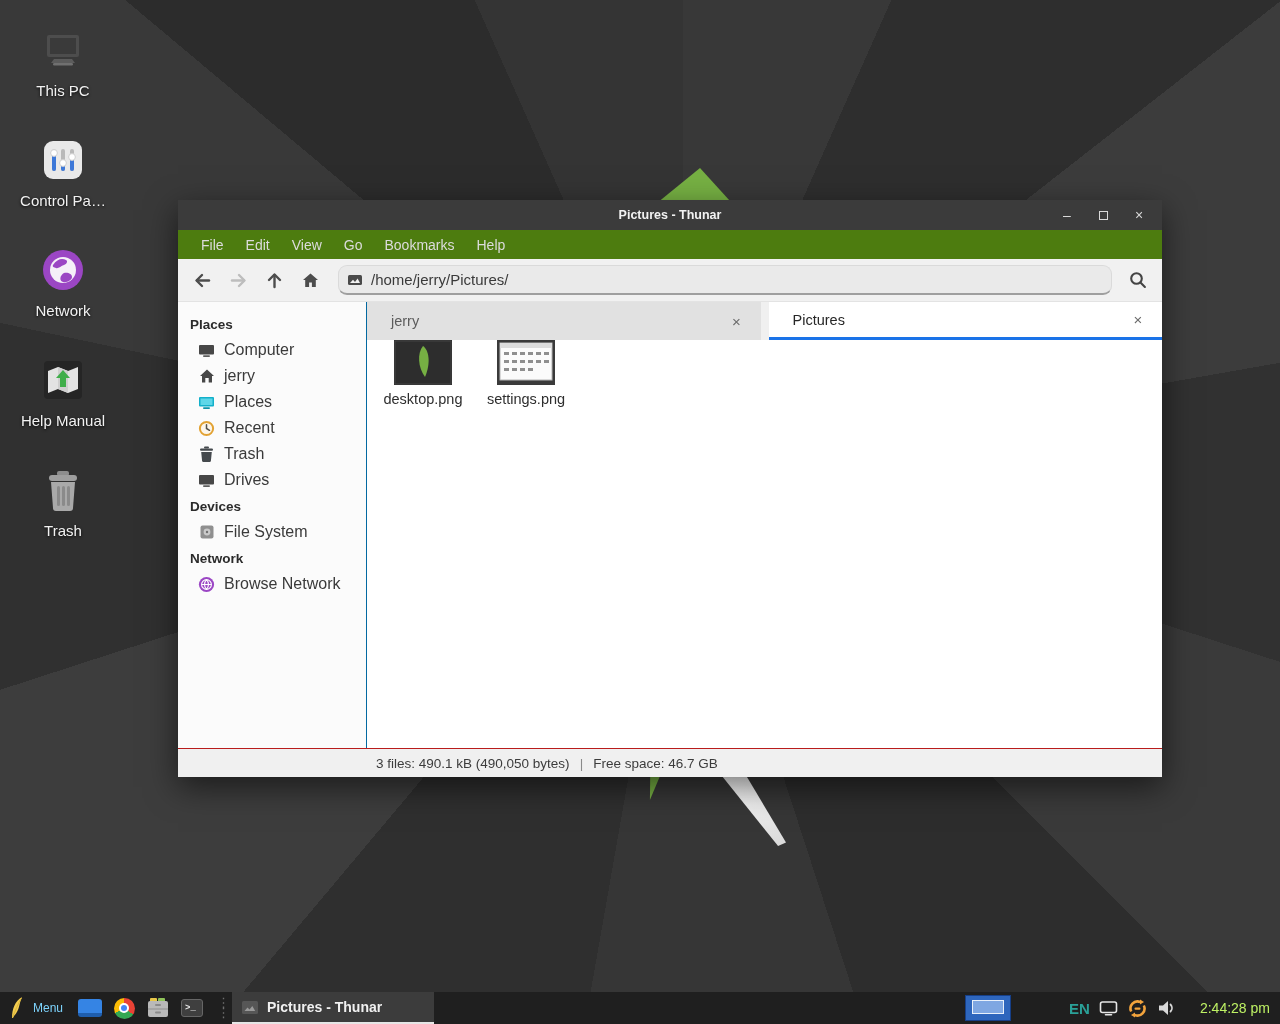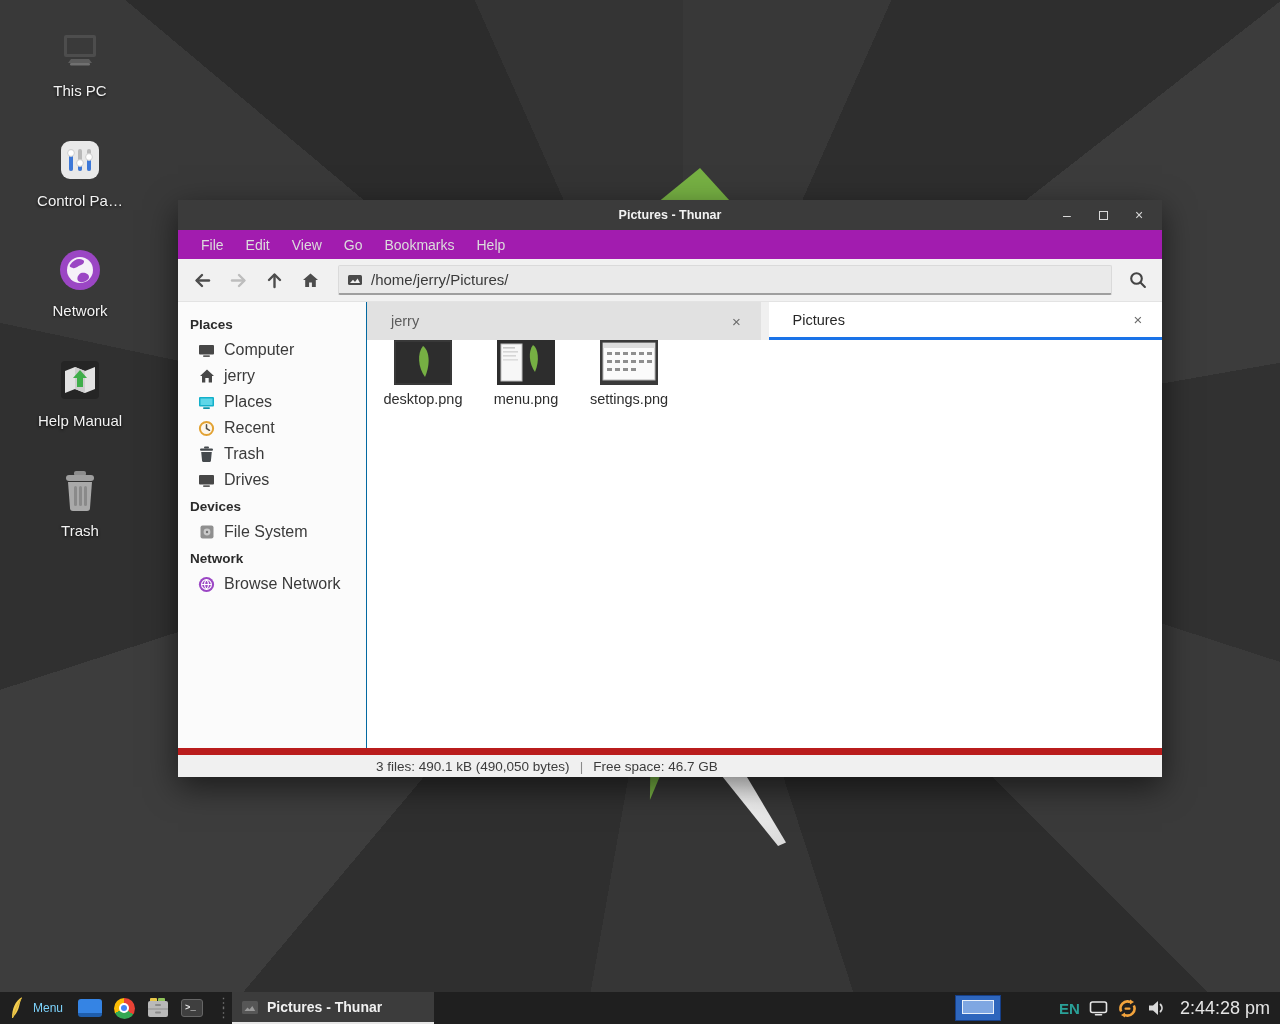--- a/index.html
+++ b/index.html
@@ -17,42 +17,42 @@
   }
   .feather-top { position:absolute; left:655px; top:168px; width:75px; height:33px;
     background:#76b043; clip-path:polygon(6% 100%, 60% 0, 100% 100%); }
   .feather-stem { position:absolute; left:646px; top:776px; width:14px; height:24px;
     background:#76b043; clip-path:polygon(30% 0, 100% 0, 28% 100%); }
   .feather-quill { position:absolute; left:720px; top:776px; width:66px; height:70px;
     background:linear-gradient(160deg,#ffffff,#d9d9d9);
     clip-path:polygon(3% 0, 40% 0, 100% 95%, 88% 100%); }
 
   
-  .dicons { position:absolute; left:20px; top:20px; width:120px; }
+  .dicons { position:absolute; left:3px; top:20px; width:120px; }
   .dicon { width:120px; height:110px; display:flex; flex-direction:column; align-items:center; cursor:default; }
   .dicon-art { width:46px; height:46px; margin-top:7px; display:flex; align-items:center; justify-content:center; }
   .dicon-label { margin-top:9px; font-size:15px; color:#f2f2f2; text-shadow:0 1px 3px rgba(0,0,0,.9); white-space:nowrap; }
 
   
   .window { position:absolute; left:178px; top:200px; width:984px; height:577px;
     display:flex; flex-direction:column; box-shadow:0 10px 30px rgba(0,0,0,.55); }
   .titlebar { height:30px; background:#3b3b3b; display:flex; align-items:center; position:relative; flex:0 0 30px; }
   .title { position:absolute; left:0; right:0; text-align:center; font-size:12.5px; font-weight:bold; color:#f2f2f2; }
   .win-controls { margin-left:auto; display:flex; align-items:center; gap:14px; padding-right:12px; z-index:2; }
   .win-btn { width:22px; height:22px; display:flex; align-items:center; justify-content:center;
     color:#d9d9d9; font-size:14px; line-height:1; }
   .maxi-square { width:9px; height:9px; border:1.5px solid #d9d9d9; display:inline-block; }
-  .menubar { height:29px; background:#a21caf; display:flex; align-items:center; padding-left:12px; flex:0 0 29px; }
+  .menubar { height:29px; background:#4d7c0f; display:flex; align-items:center; padding-left:12px; flex:0 0 29px; }
   .menu-item { color:#dcdcdc; font-size:14px; padding:0 11px; height:29px; display:flex; align-items:center; }
 
   .toolbar { height:43px; background:#f1f1f1; display:flex; align-items:center; padding:0 6px; flex:0 0 43px; border-bottom:1px solid #e3e3e3; }
   .nav-btn { width:36px; height:34px; display:flex; align-items:center; justify-content:center; color:#4d4d4d; }
   .nav-btn.disabled { color:#bdbdbd; }
   .pathbar { flex:1; height:30px; margin:0 8px 0 10px; background:#eaeaea; border:1px solid #dadada;
-    border-bottom:2px solid #9f9f9f; border-radius:2px; display:flex; align-items:center; padding:0 8px; gap:8px; }
+    border-bottom:2px solid #9f9f9f; border-radius:9px; display:flex; align-items:center; padding:0 8px; gap:8px; }
   .pathbar-text { font-size:15px; color:#3a3a3a; }
   .search-btn { width:36px; height:34px; display:flex; align-items:center; justify-content:center; color:#444; }
 
   .body-row { flex:1; display:flex; min-height:0; }
   .sidebar { width:189px; background:#fbfbfb; border-right:1px solid #0369a1; padding:9px 0 0 12px; overflow:hidden; }
   .side-header { font-size:13.5px; font-weight:bold; color:#2b2b2b; margin:6px 0 5px 0; }
   .side-item { display:flex; align-items:center; gap:9px; height:26px; padding-left:8px; color:#3a3a3a; font-size:16px; cursor:default; }
   .side-icon { width:17px; height:17px; display:flex; align-items:center; justify-content:center; flex:0 0 17px; }
 
   .main-col { flex:1; display:flex; flex-direction:column; min-width:0; }
@@ -60,41 +60,41 @@
   .tab { flex:1; display:flex; align-items:center; padding:0 14px 0 24px; font-size:14.5px; position:relative; }
   .tab.inactive { background:#e1e1e1; color:#5c5c5c; }
   .tab.active { background:#ffffff; color:#262626; border-bottom:3px solid #1a73e8; }
   .tab-close { margin-left:auto; color:#6b6b6b; font-size:15px; width:20px; text-align:center; }
 
   .filearea { flex:1; background:#fff; display:flex; align-items:flex-start; padding:0 0 0 6px; gap:3px; }
   .file-item { width:100px; display:flex; flex-direction:column; align-items:center; cursor:default; }
   .file-label { margin-top:6px; font-size:14.5px; color:#2e2e2e; }
   .thumb { display:block; }
 
-  .statusbar { height:29px; background:#f0f0f0; border-top:7px solid #b91c1c; display:flex; align-items:center;
+  .statusbar { height:29px; background:#f0f0f0; border-top:1px solid #b91c1c; display:flex; align-items:center;
     padding-left:198px; gap:10px; font-size:13.5px; color:#3c3c3c; flex:0 0 29px; }
   .status-sep { color:#8a8a8a; }
 
   
   .taskbar { position:absolute; left:0; bottom:0; width:1280px; height:32px; background:#1f1f1f;
     display:flex; align-items:center; z-index:50; }
   .tb-left { display:flex; align-items:center; gap:0; height:32px; }
   .tb-menu { display:flex; align-items:center; gap:9px; padding:0 10px 0 8px; height:32px; }
   .tb-menu-label { color:#7dd3fc; font-size:12px; }
   .tb-launcher { width:34px; height:32px; display:flex; align-items:center; justify-content:center; }
   .tb-sep { color:#6e6e6e; font-size:13px; letter-spacing:-2px; padding:0 4px 0 8px; line-height:10px; }
   .tb-task { height:32px; width:202px; background:#3c3c3c; display:flex; align-items:center; gap:9px;
     padding:0 10px; border-bottom:2px solid #e6e6e6; }
   .tb-task-label { color:#f0f0f0; font-size:14px; font-weight:bold; white-space:nowrap; overflow:hidden; }
   .tb-right { margin-left:auto; display:flex; align-items:center; height:32px; }
   .pager { width:46px; height:26px; background:#2e66bd; border:1px solid #163f88; padding:4px 0 0 6px; margin-right:58px; }
   .pager-win { width:32px; height:14px; background:#7fa7e2; border:1px solid #e9f1fb; }
   .tray { display:flex; align-items:center; gap:9px; padding-right:10px; }
   .tray-kbd { color:#2aa198; font-size:15px; font-weight:bold; }
-  .tray-clock { color:#e5e5e5; font-size:18px; padding-left:4px; }
+  .tray-clock { color:#bef264; font-size:14px; padding-left:4px;margin-left:10px; }
 
   .chrome-icon { width:21px; height:21px; border-radius:50%;
     background:conic-gradient(from 125deg,#34a853 0 120deg,#fbbc05 120deg 235deg,#e94235 235deg 360deg);
     display:flex; align-items:center; justify-content:center; }
   .chrome-core { width:10px; height:10px; border-radius:50%; background:#fff; display:flex; align-items:center; justify-content:center; }
   .chrome-dot { width:6.5px; height:6.5px; border-radius:50%; background:#4285f4; }
   .showdesk-icon { width:24px; height:18px; background:#3584e4; border-radius:3px; border-bottom:4px solid #1f5ead; }
   .term-icon { width:22px; height:18px; background:#3f3f3f; border:1px solid #666; border-radius:3px;
     color:#e8e8e8; font-size:9px; font-weight:bold; display:flex; align-items:center; padding-left:3px;
     font-family:"Liberation Mono", monospace; }
@@ -336,32 +336,20 @@
         </div>
 
         <div class="filearea">
           <div class="file-item">
             <svg class="thumb" width="58" height="45" viewBox="0 0 58 45">
                 <rect width="58" height="45" fill="#2d2d2d"></rect>
                 <rect x="1" y="1" width="56" height="43" fill="none" stroke="#454545"></rect>
                 <path d="M29 6c6 4 8 17 2 31-7-9-8-24-2-31z" fill="#76b043"></path>
               </svg>
             <div class="file-label">desktop.png</div>
-          </div>
-          <div class="file-item">
-            <svg class="thumb" width="58" height="45" viewBox="0 0 58 45">
-                <rect width="58" height="45" fill="#2d2d2d"></rect>
-                <path d="M36 5c5 3 7 15 2 27-6-8-7-21-2-27z" fill="#76b043"></path>
-                <rect x="4" y="4" width="21" height="37" fill="#f7f7f7" stroke="#bfbfbf"></rect>
-                <rect x="6" y="7" width="12" height="1.6" fill="#c9c9c9"></rect>
-                <rect x="6" y="11" width="15" height="1.6" fill="#d6d6d6"></rect>
-                <rect x="6" y="15" width="13" height="1.6" fill="#d6d6d6"></rect>
-                <rect x="6" y="19" width="15" height="1.6" fill="#dddddd"></rect>
-              </svg>
-            <div class="file-label">menu.png</div>
           </div>
           <div class="file-item">
             <svg class="thumb" width="58" height="45" viewBox="0 0 58 45">
                 <rect width="58" height="45" fill="#3a3a3a"></rect>
                 <rect x="3" y="3" width="52" height="37" fill="#fbfbfb" stroke="#b5b5b5"></rect>
                 <rect x="3" y="3" width="52" height="5" fill="#dcdcdc"></rect>
                 <g fill="#8f8f8f">
                   <rect x="7" y="12" width="5" height="3"></rect>
                   <rect x="15" y="12" width="5" height="3"></rect>
                   <rect x="23" y="12" width="5" height="3"></rect>

